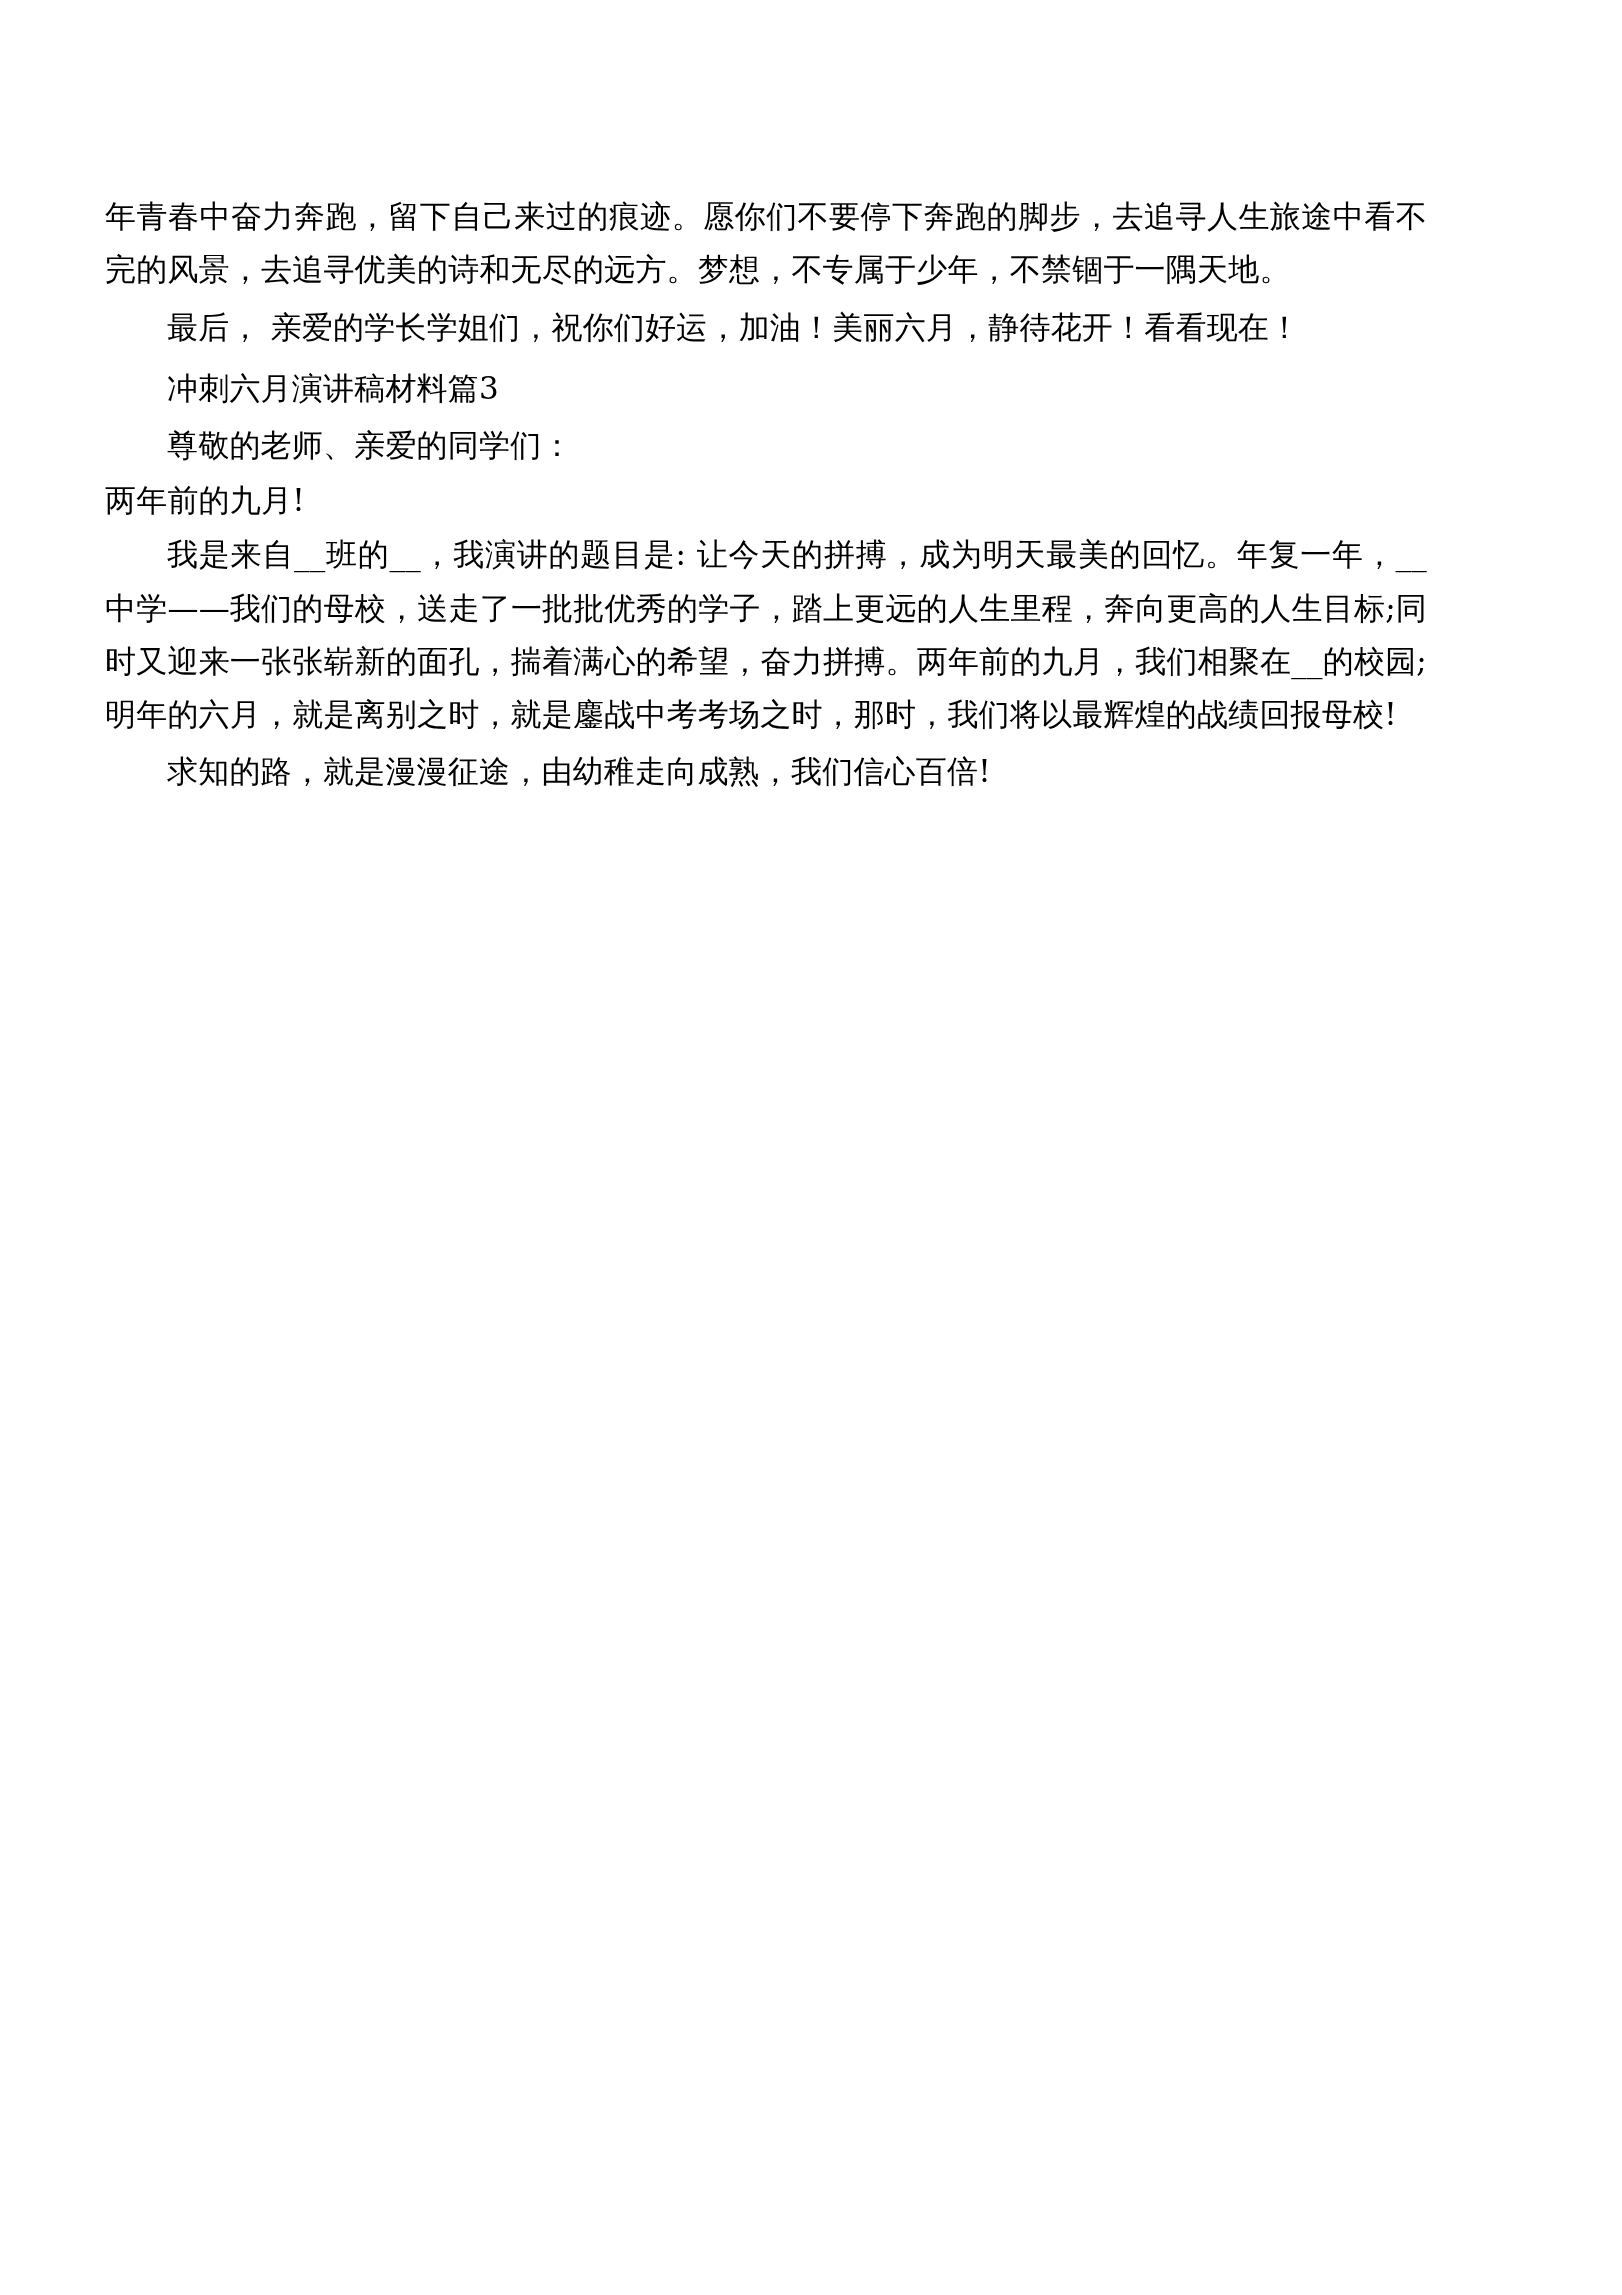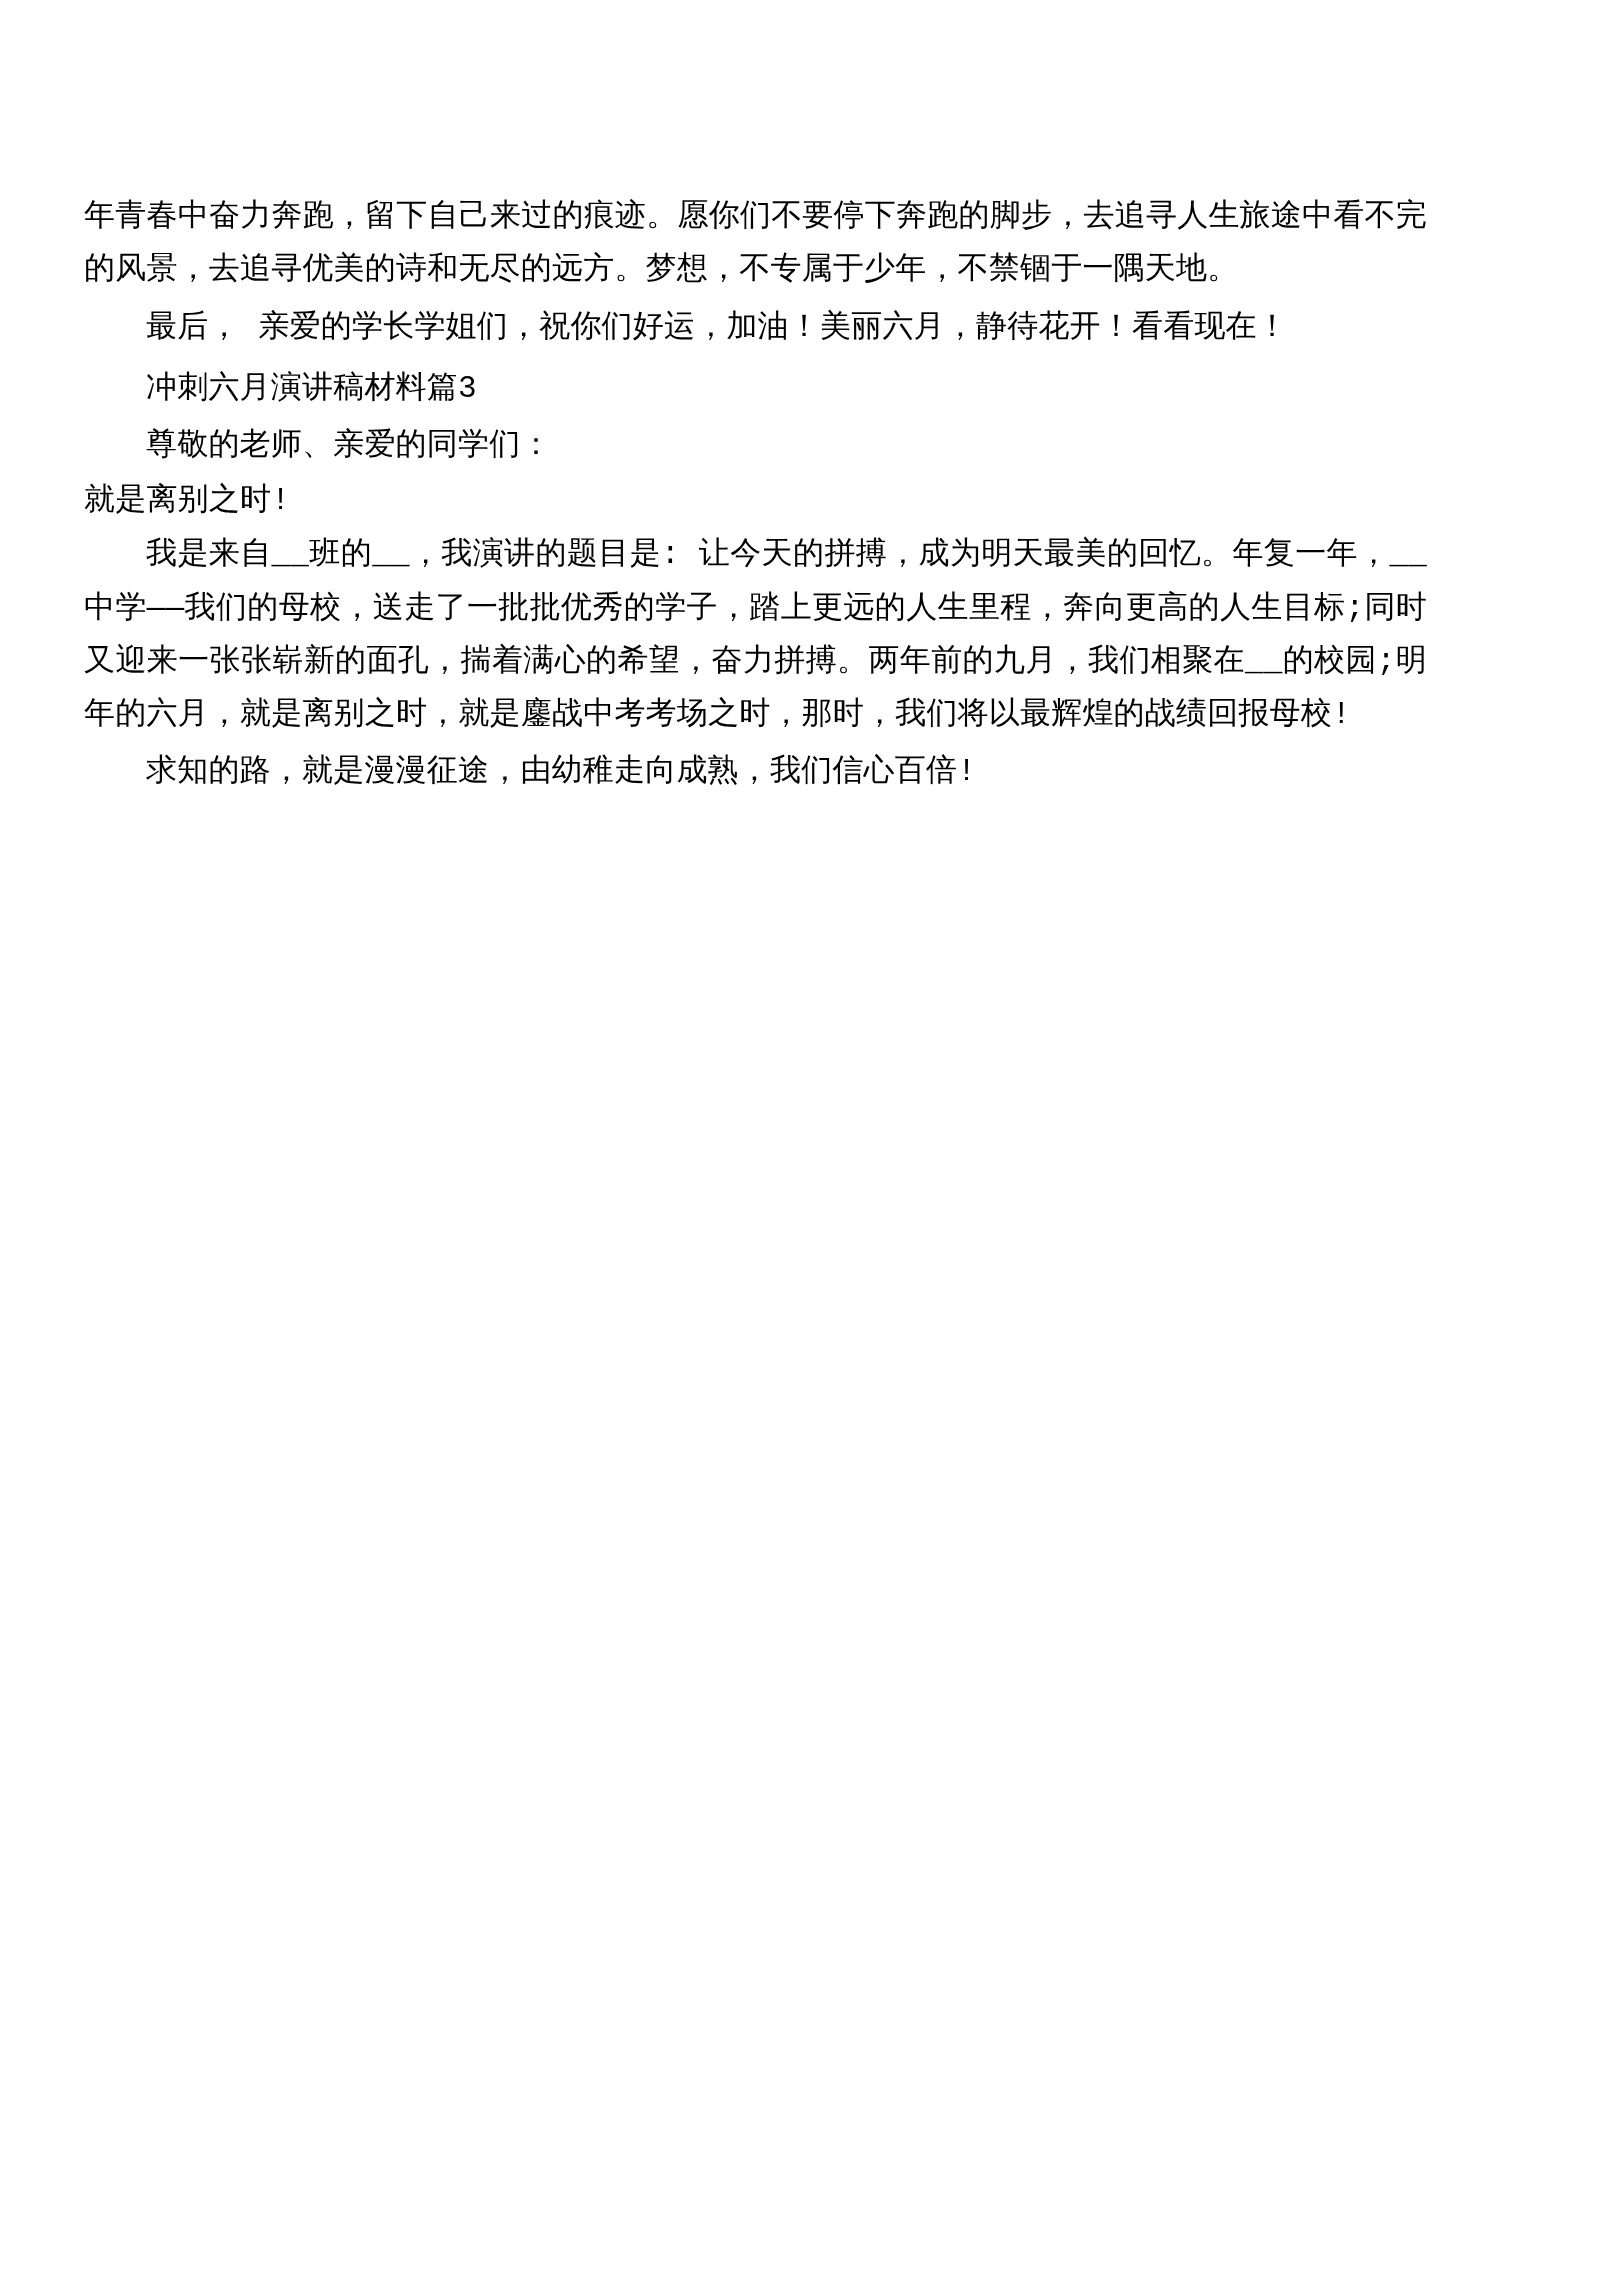--- a/index.html
+++ b/index.html
@@ -11,22 +11,21 @@
     width: 1623px;
     height: 2295px;
     font-family: "DejaVu Serif", "Liberation Serif", serif;
     color: #000000;
     overflow: hidden;
   }
   .page {
     box-sizing: border-box;
     width: 1623px;
     height: 2295px;
-    padding: 190px 196px 131px 84px;
-    font-family: Liberation Mono, monospace;
+    padding: 190px 196px 131px 105px;
   }
   .doc-body {
     font-size: 31px;
     line-height: 1.72;
     text-align: justify;
     text-justify: inter-ideograph;
     letter-spacing: 0.2px;
   }
   p {
     margin: 0 0 3.9px 0;
@@ -54,21 +53,21 @@
 
     <p class="no-indent">年青春中奋力奔跑，留下自己来过的痕迹。愿你们不要停下奔跑的脚步，去追寻人生旅途中看不完的风景，去追寻优美的诗和无尽的远方。梦想，不专属于少年，不禁锢于一隅天地。</p>
 
 
     <p class="indent">最后， 亲爱的学长学姐们，祝你们好运，加油！美丽六月，静待花开！看看现在！</p>
 
     <p class="heading-line">冲刺六月演讲稿材料篇3</p>
 
     <p class="indent tight">尊敬的老师、亲爱的同学们：</p>
 
-    <p class="no-indent tight">就是离别之时!</p>
+    <p class="no-indent tight">两年前的九月!</p>
 
     <p class="indent">我是来自__班的__，我演讲的题目是: 让今天的拼搏，成为明天最美的回忆。年复一年，__中学——我们的母校，送走了一批批优秀的学子，踏上更远的人生里程，奔向更高的人生目标;同时又迎来一张张崭新的面孔，揣着满心的希望，奋力拼搏。两年前的九月，我们相聚在__的校园;明年的六月，就是离别之时，就是鏖战中考考场之时，那时，我们将以最辉煌的战绩回报母校!</p>
 
 
     <p class="indent">求知的路，就是漫漫征途，由幼稚走向成熟，我们信心百倍!</p>
 
 
   </div>
 </div>
 

